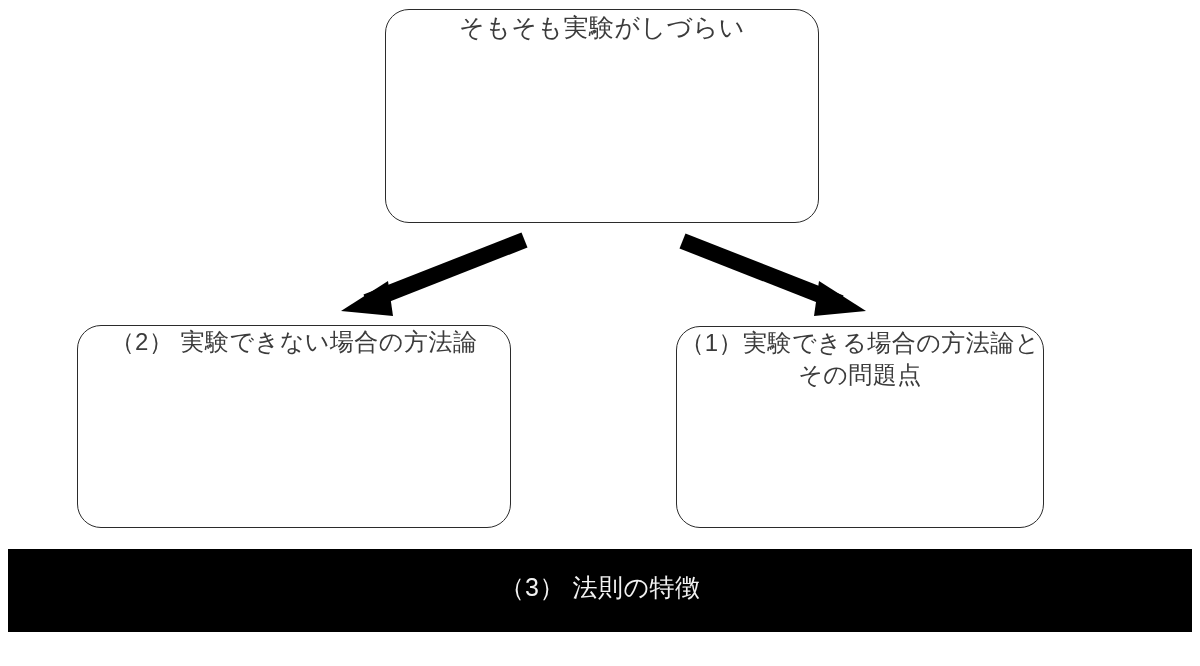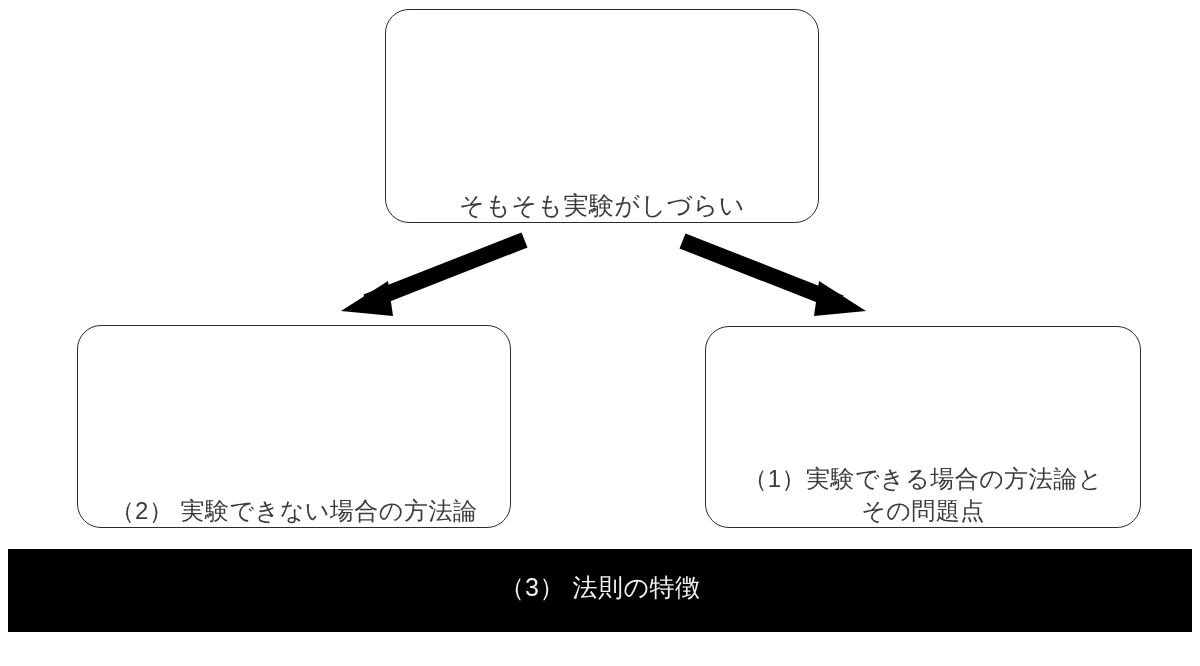--- a/index.html
+++ b/index.html
@@ -19,21 +19,21 @@
     height: 666px;
     background: #ffffff;
   }
   .node {
     position: absolute;
     box-sizing: border-box;
     background: #ffffff;
     border: 1.6px solid #2b2b2b;
     border-radius: 24px;
     display: flex;
-    align-items: flex-end;
+    align-items: flex-start;
     justify-content: center;
     text-align: center;
   }
   .node-label {
     font-size: 25px;
     line-height: 34px;
     color: #3b3b3b;
     letter-spacing: 0.5px;
     white-space: pre-line;
     font-weight: 400;
@@ -44,23 +44,23 @@
     width: 434px;
     height: 214px;
   }
   #node-left {
     left: 77px;
     top: 325px;
     width: 434px;
     height: 203px;
   }
   #node-right {
-    left: 705px;
+    left: 676px;
     top: 326px;
-    width: 436px;
+    width: 368px;
     height: 202px;
   }
   #node-right .node-label {
     font-size: 24px;
     line-height: 32px;
   }
   #node-left .node-label {
     font-size: 24px;
     line-height: 32px;
   }

